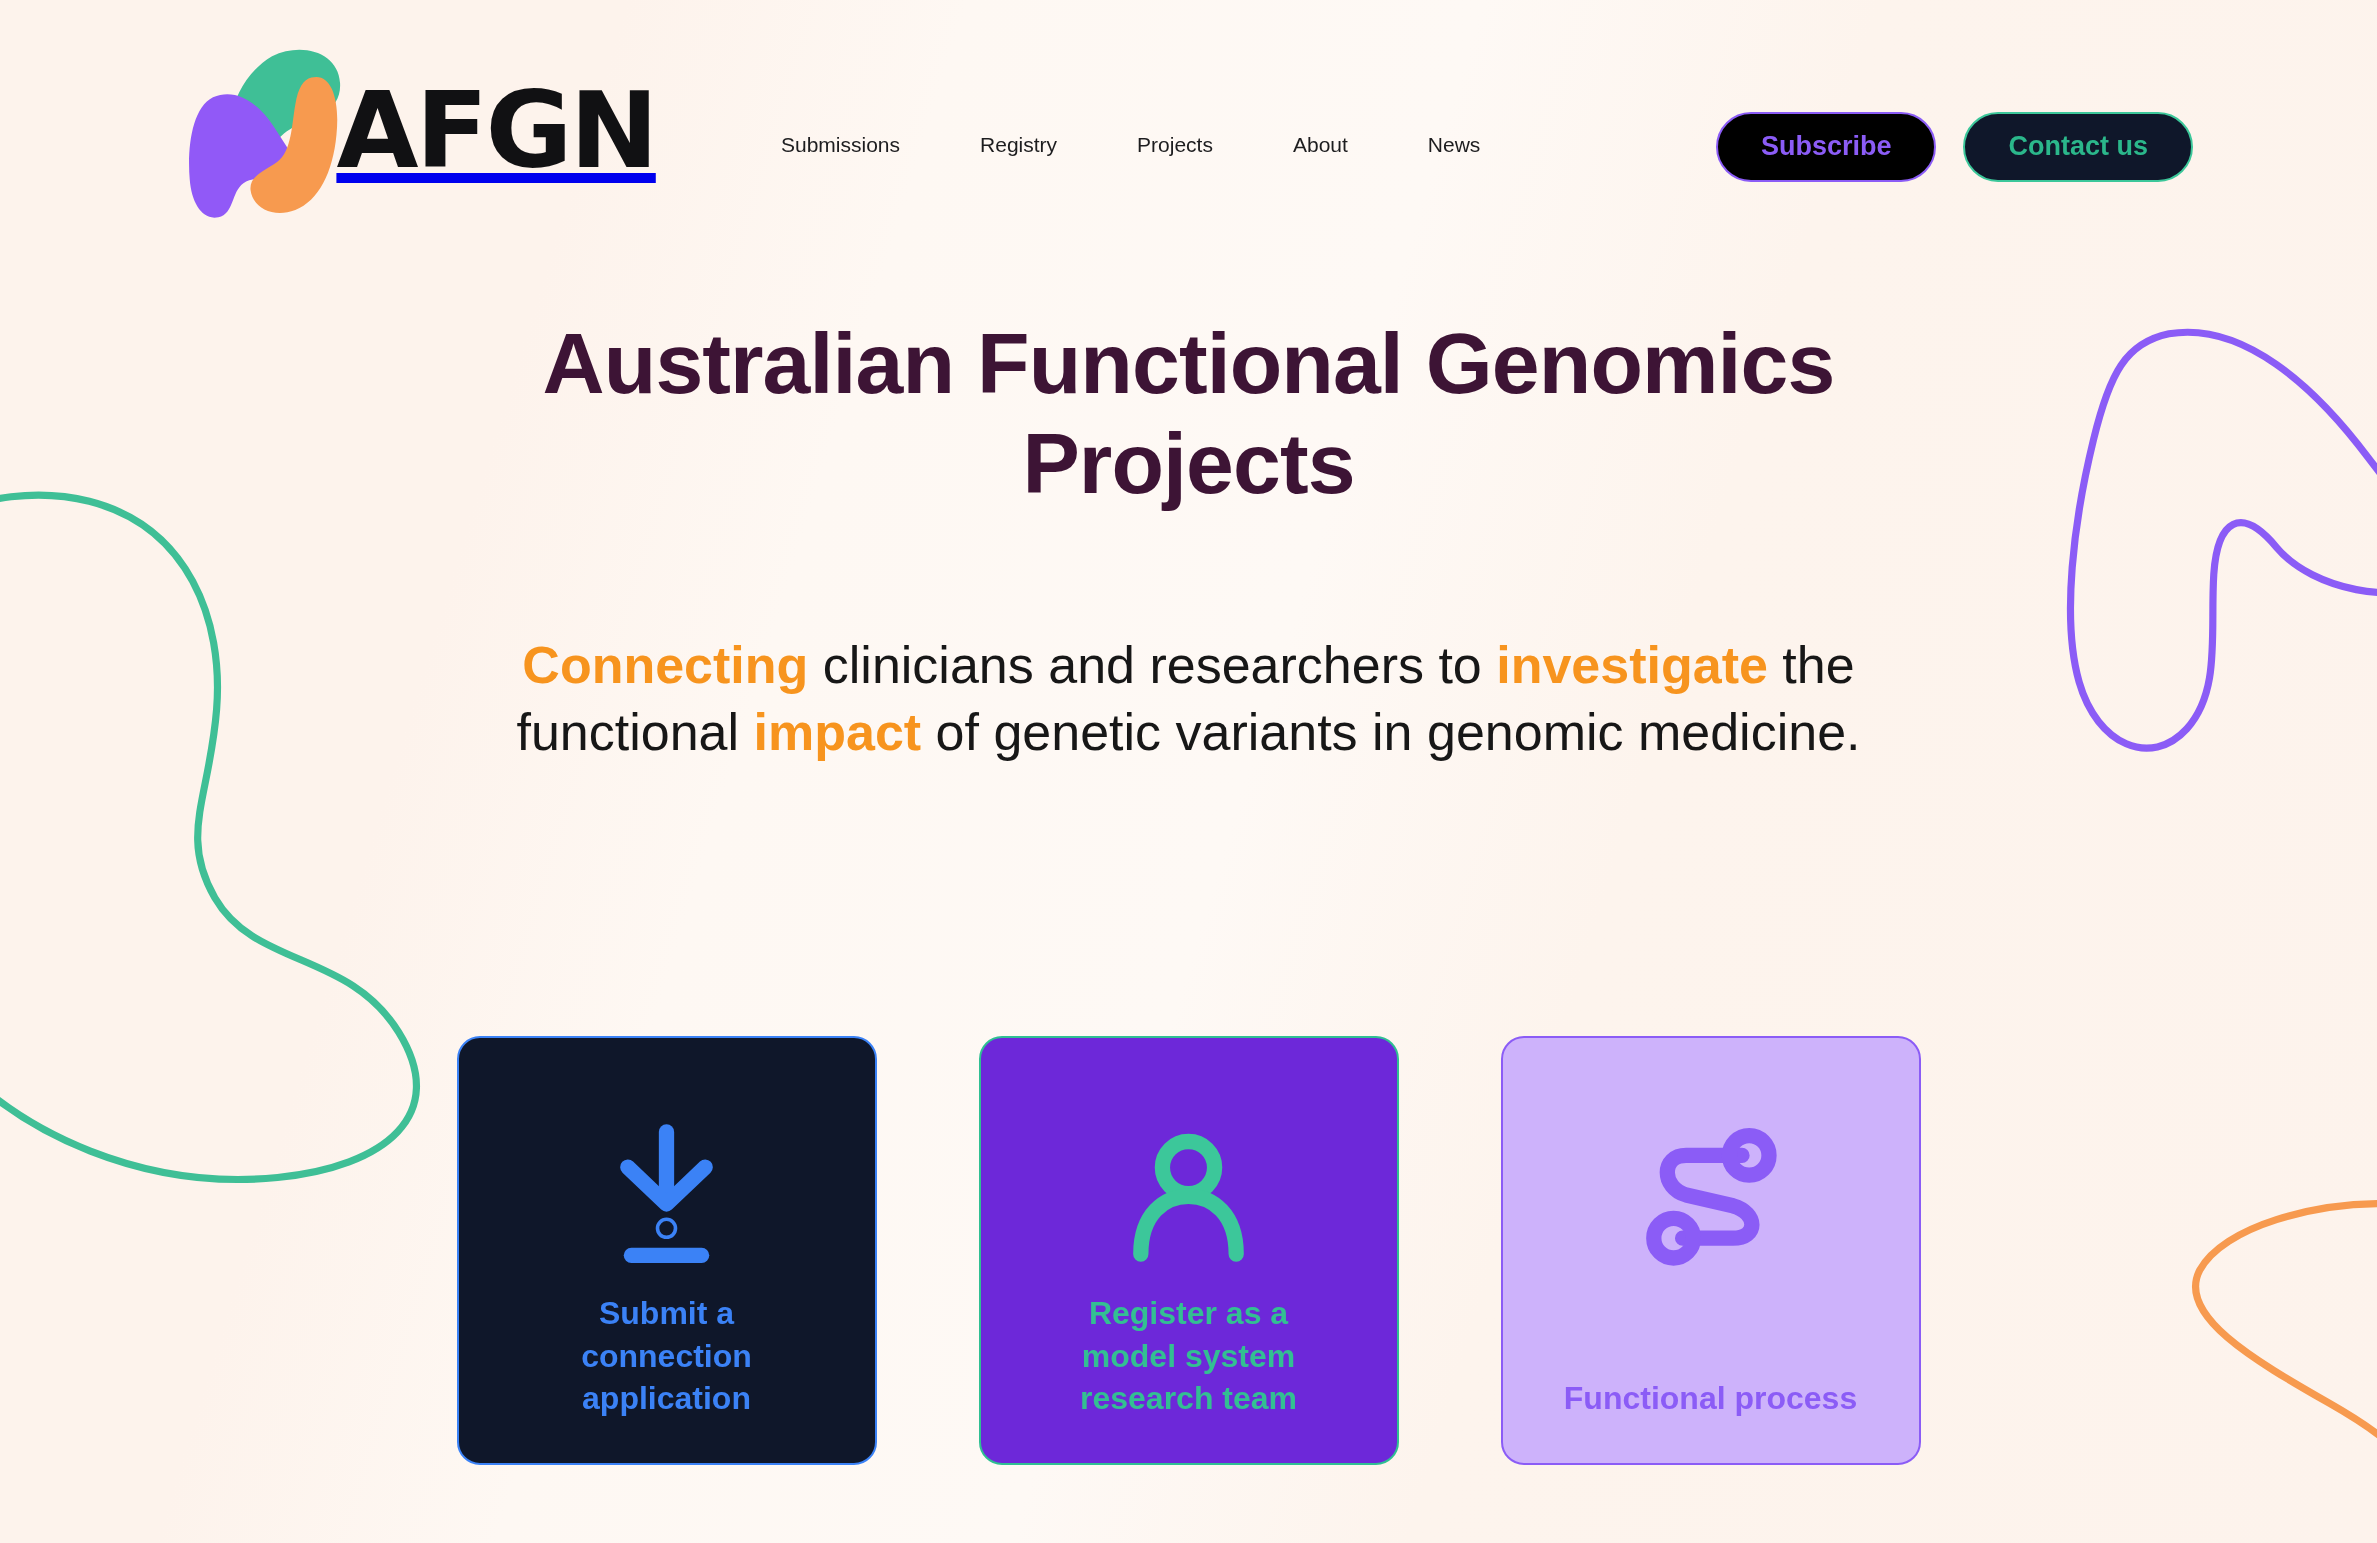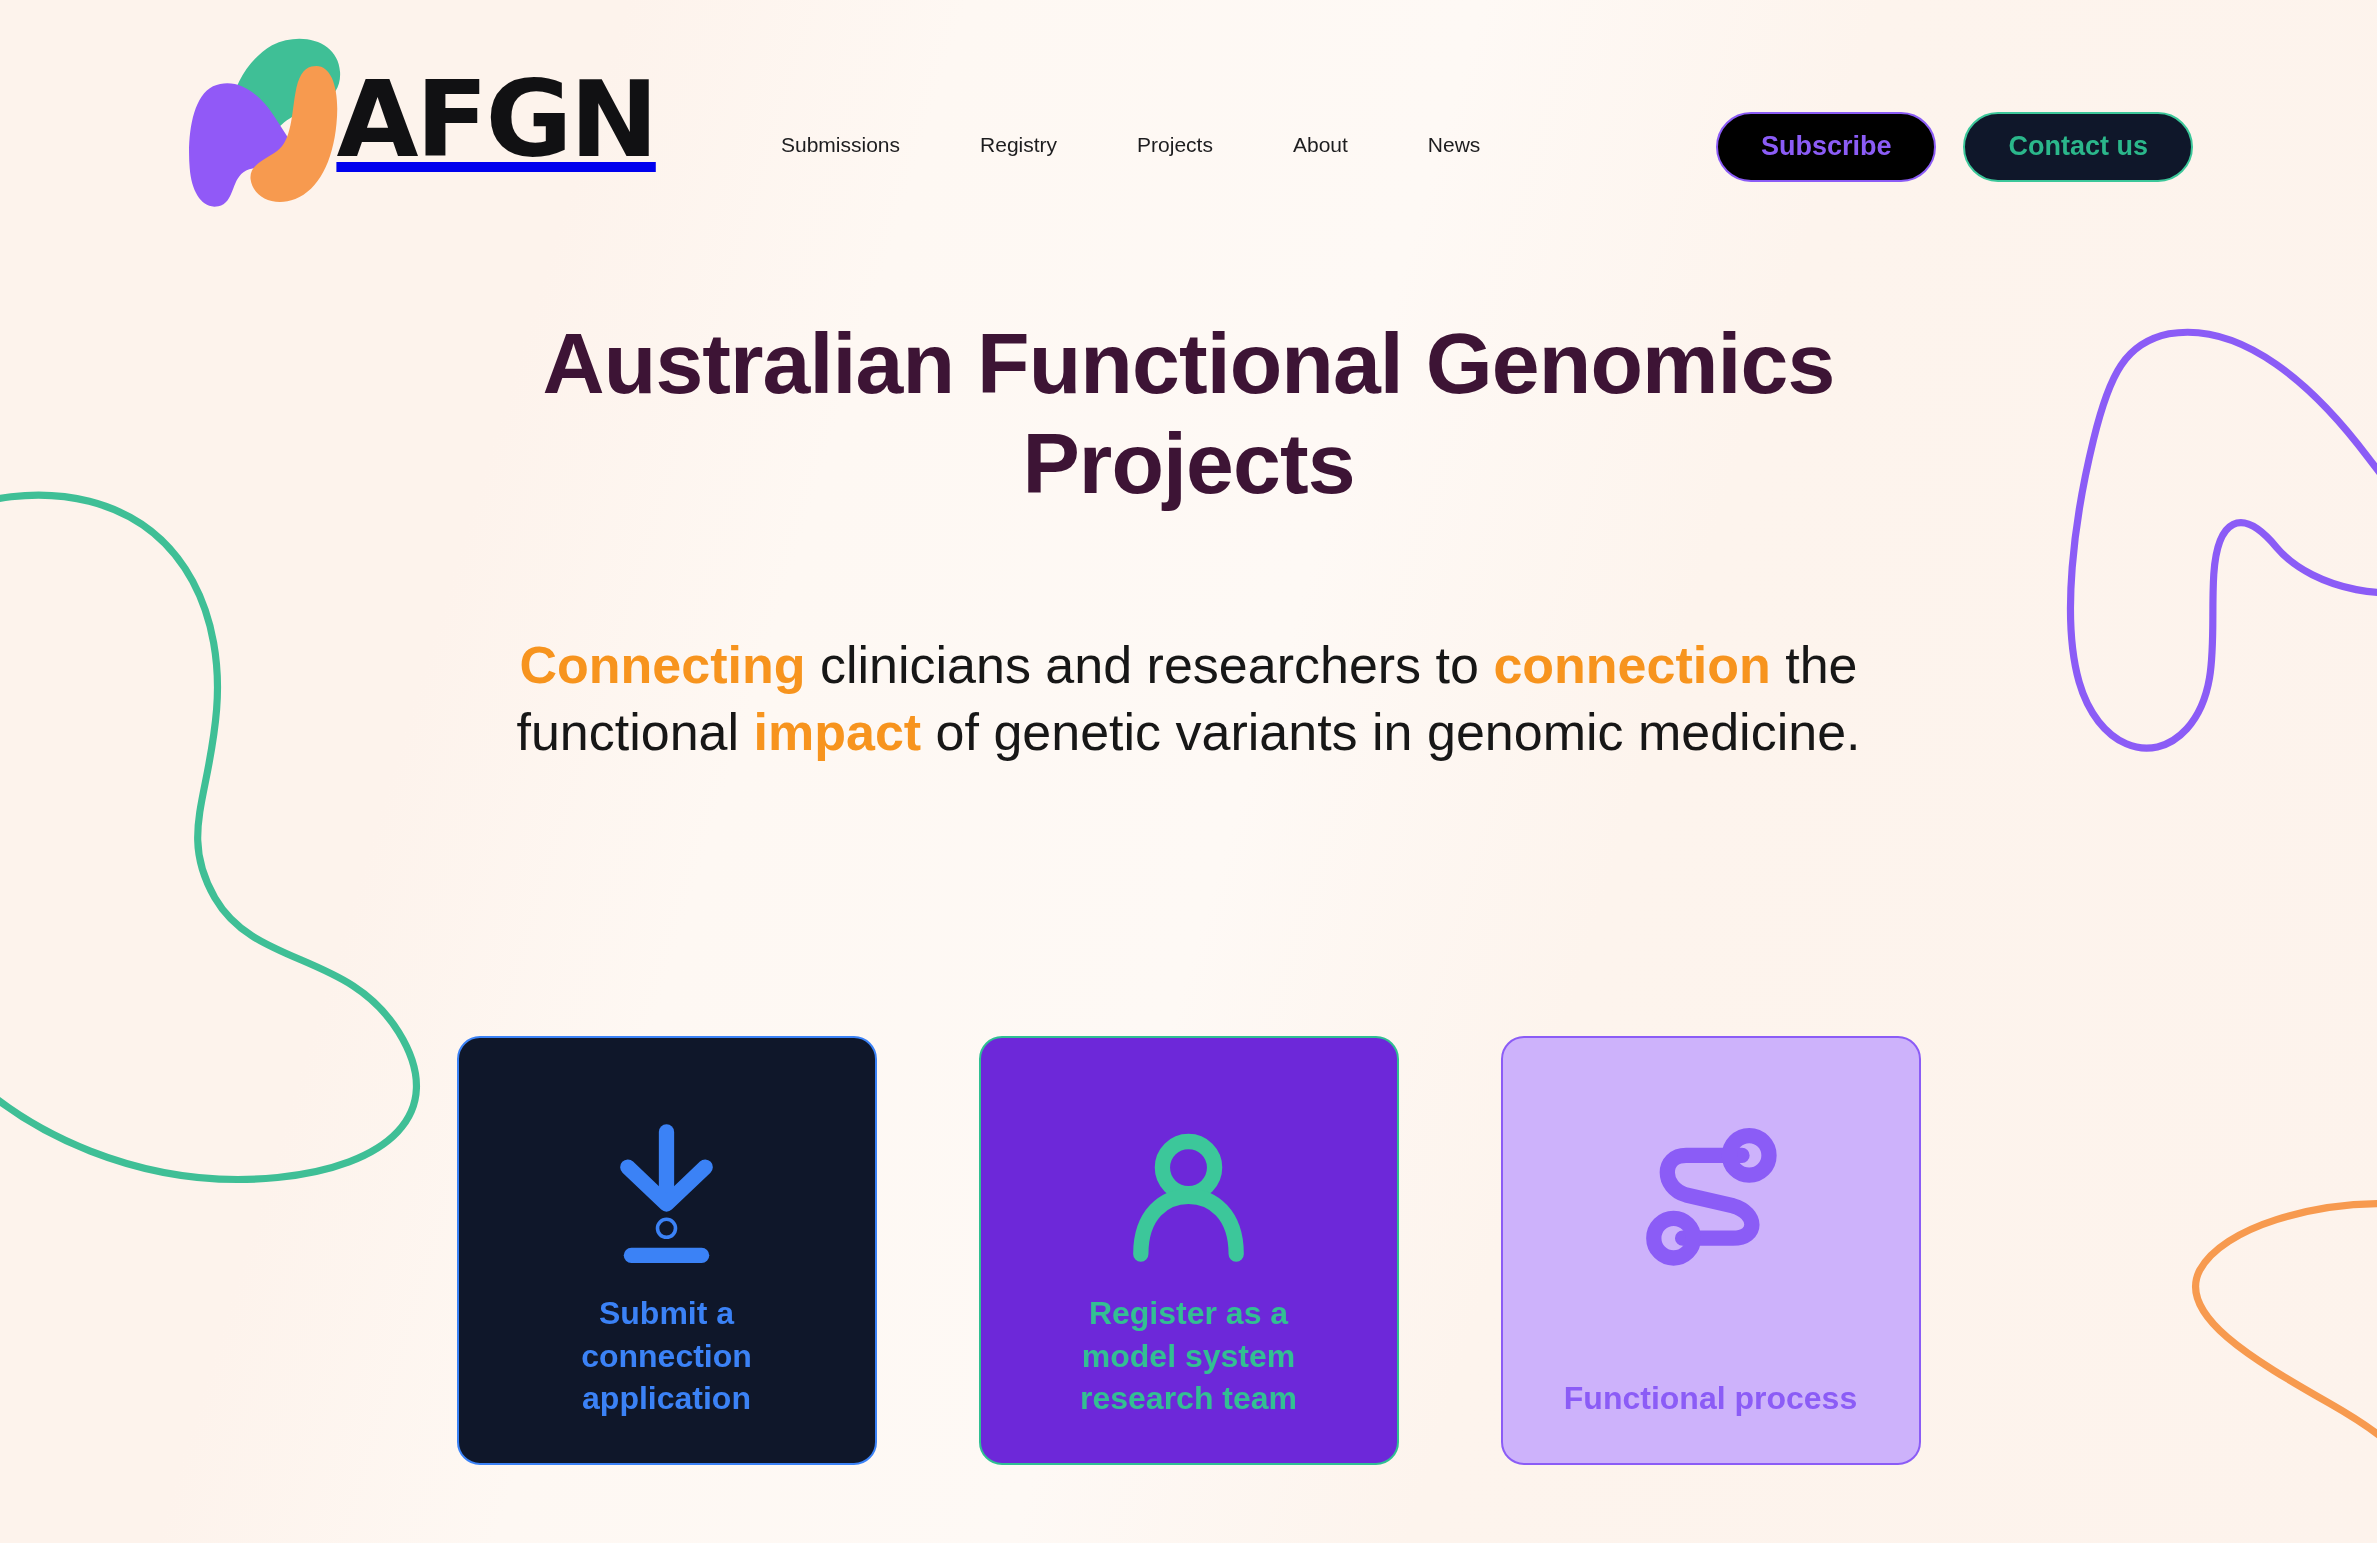--- a/index.html
+++ b/index.html
@@ -36,21 +36,21 @@
   .deco-orange { left:2171px; top:1184px; }
 
   .page { position:relative; z-index:3; width:2377px; height:1543px; }
 
   
   header {
     position:absolute; top:0; left:0; right:0; height:224px;
     display:flex; align-items:center;
   }
 
-  .logo { position:absolute; left:179px; top:29px;
+  .logo { position:absolute; left:179px; top:40px;
           display:flex; align-items:center; }
   .logo-mark { width:170px; height:179px; flex:0 0 auto; }
   .logo-text {
     font-family:"DejaVu Sans", sans-serif;
     font-size:106px; font-weight:800; color:#111113;
     letter-spacing:-2.7px; line-height:1;
     margin-left:-12.6px; margin-top:3.6px;
   }
 
   nav {
@@ -185,21 +185,21 @@
       <div class="pill pill-contact">Contact us</div>
     </div>
 
   </header>
 
   <section class="hero">
 
     <h1>Australian Functional Genomics Projects</h1>
 
     <p class="subtitle">
-      <b>Connecting</b><span> clinicians and researchers to </span><b>connection</b><span> the functional </span><b>impact</b><span> of genetic variants in genomic medicine.</span>
+      <b>Connecting</b><span> clinicians and researchers to </span><b>investigate</b><span> the functional </span><b>impact</b><span> of genetic variants in genomic medicine.</span>
     </p>
 
   </section>
 
   <section class="cards">
 
     <a class="card card-blue" href="#">
       <span class="card-icon">
         <svg width="135" height="144" viewBox="0 0 150 160" fill="none" stroke="#3b82f6" stroke-width="17" stroke-linecap="round" stroke-linejoin="round">
           <path d="M75 10 L75 84"></path>

